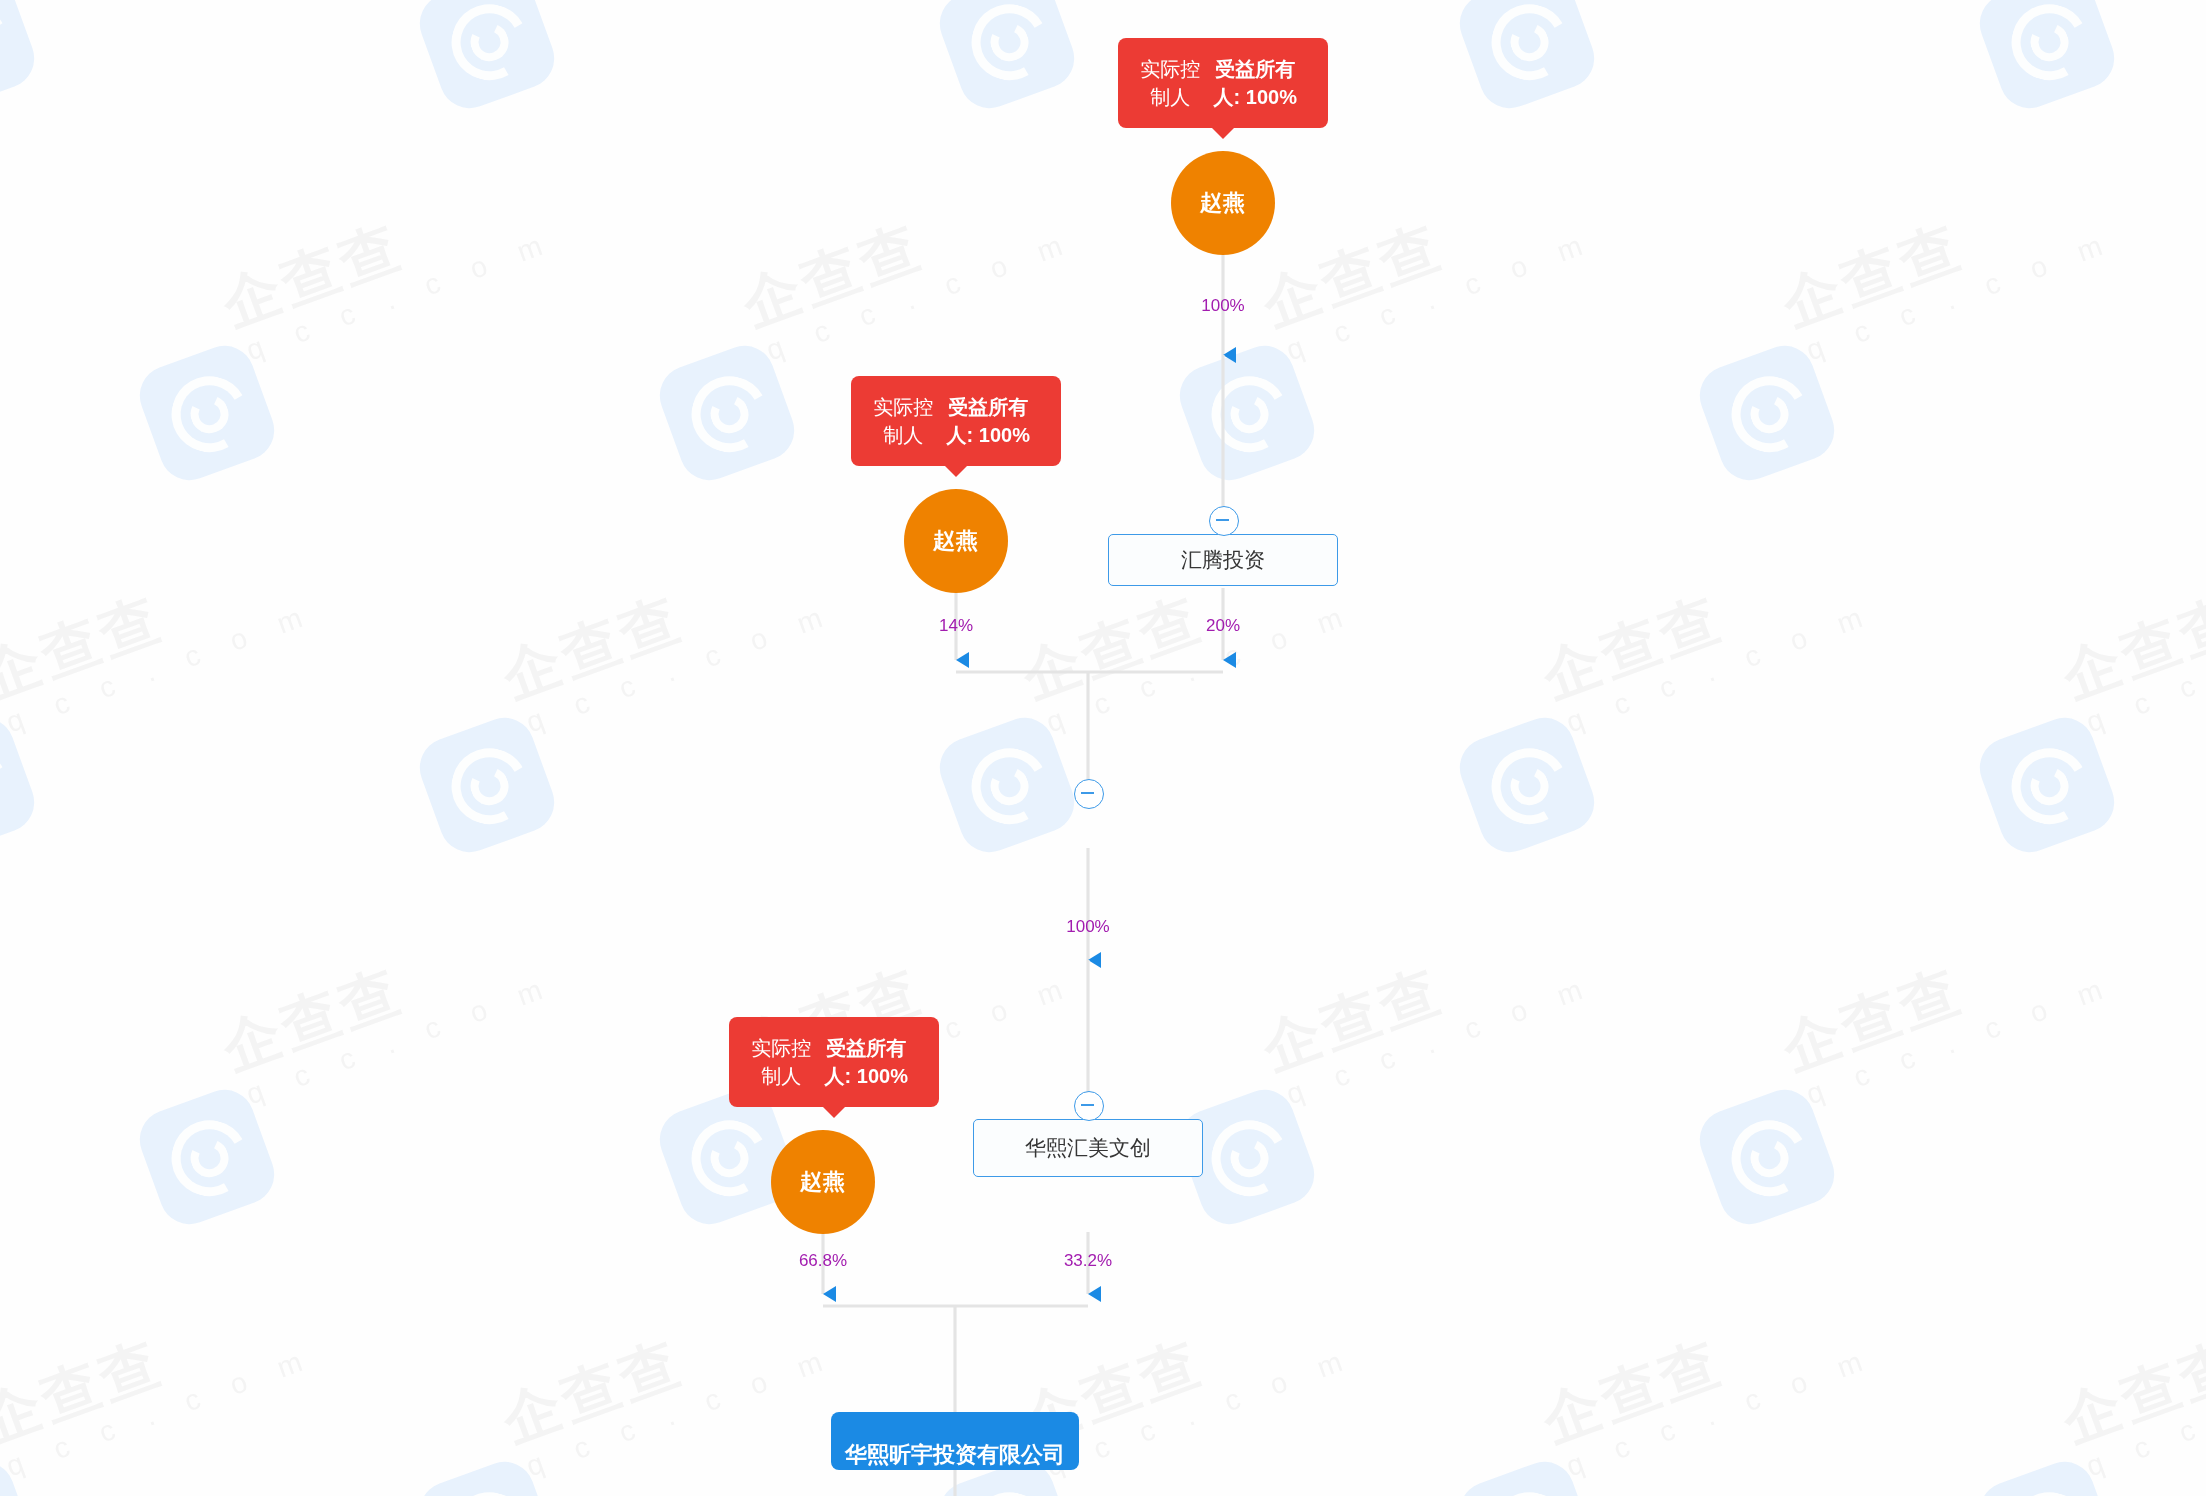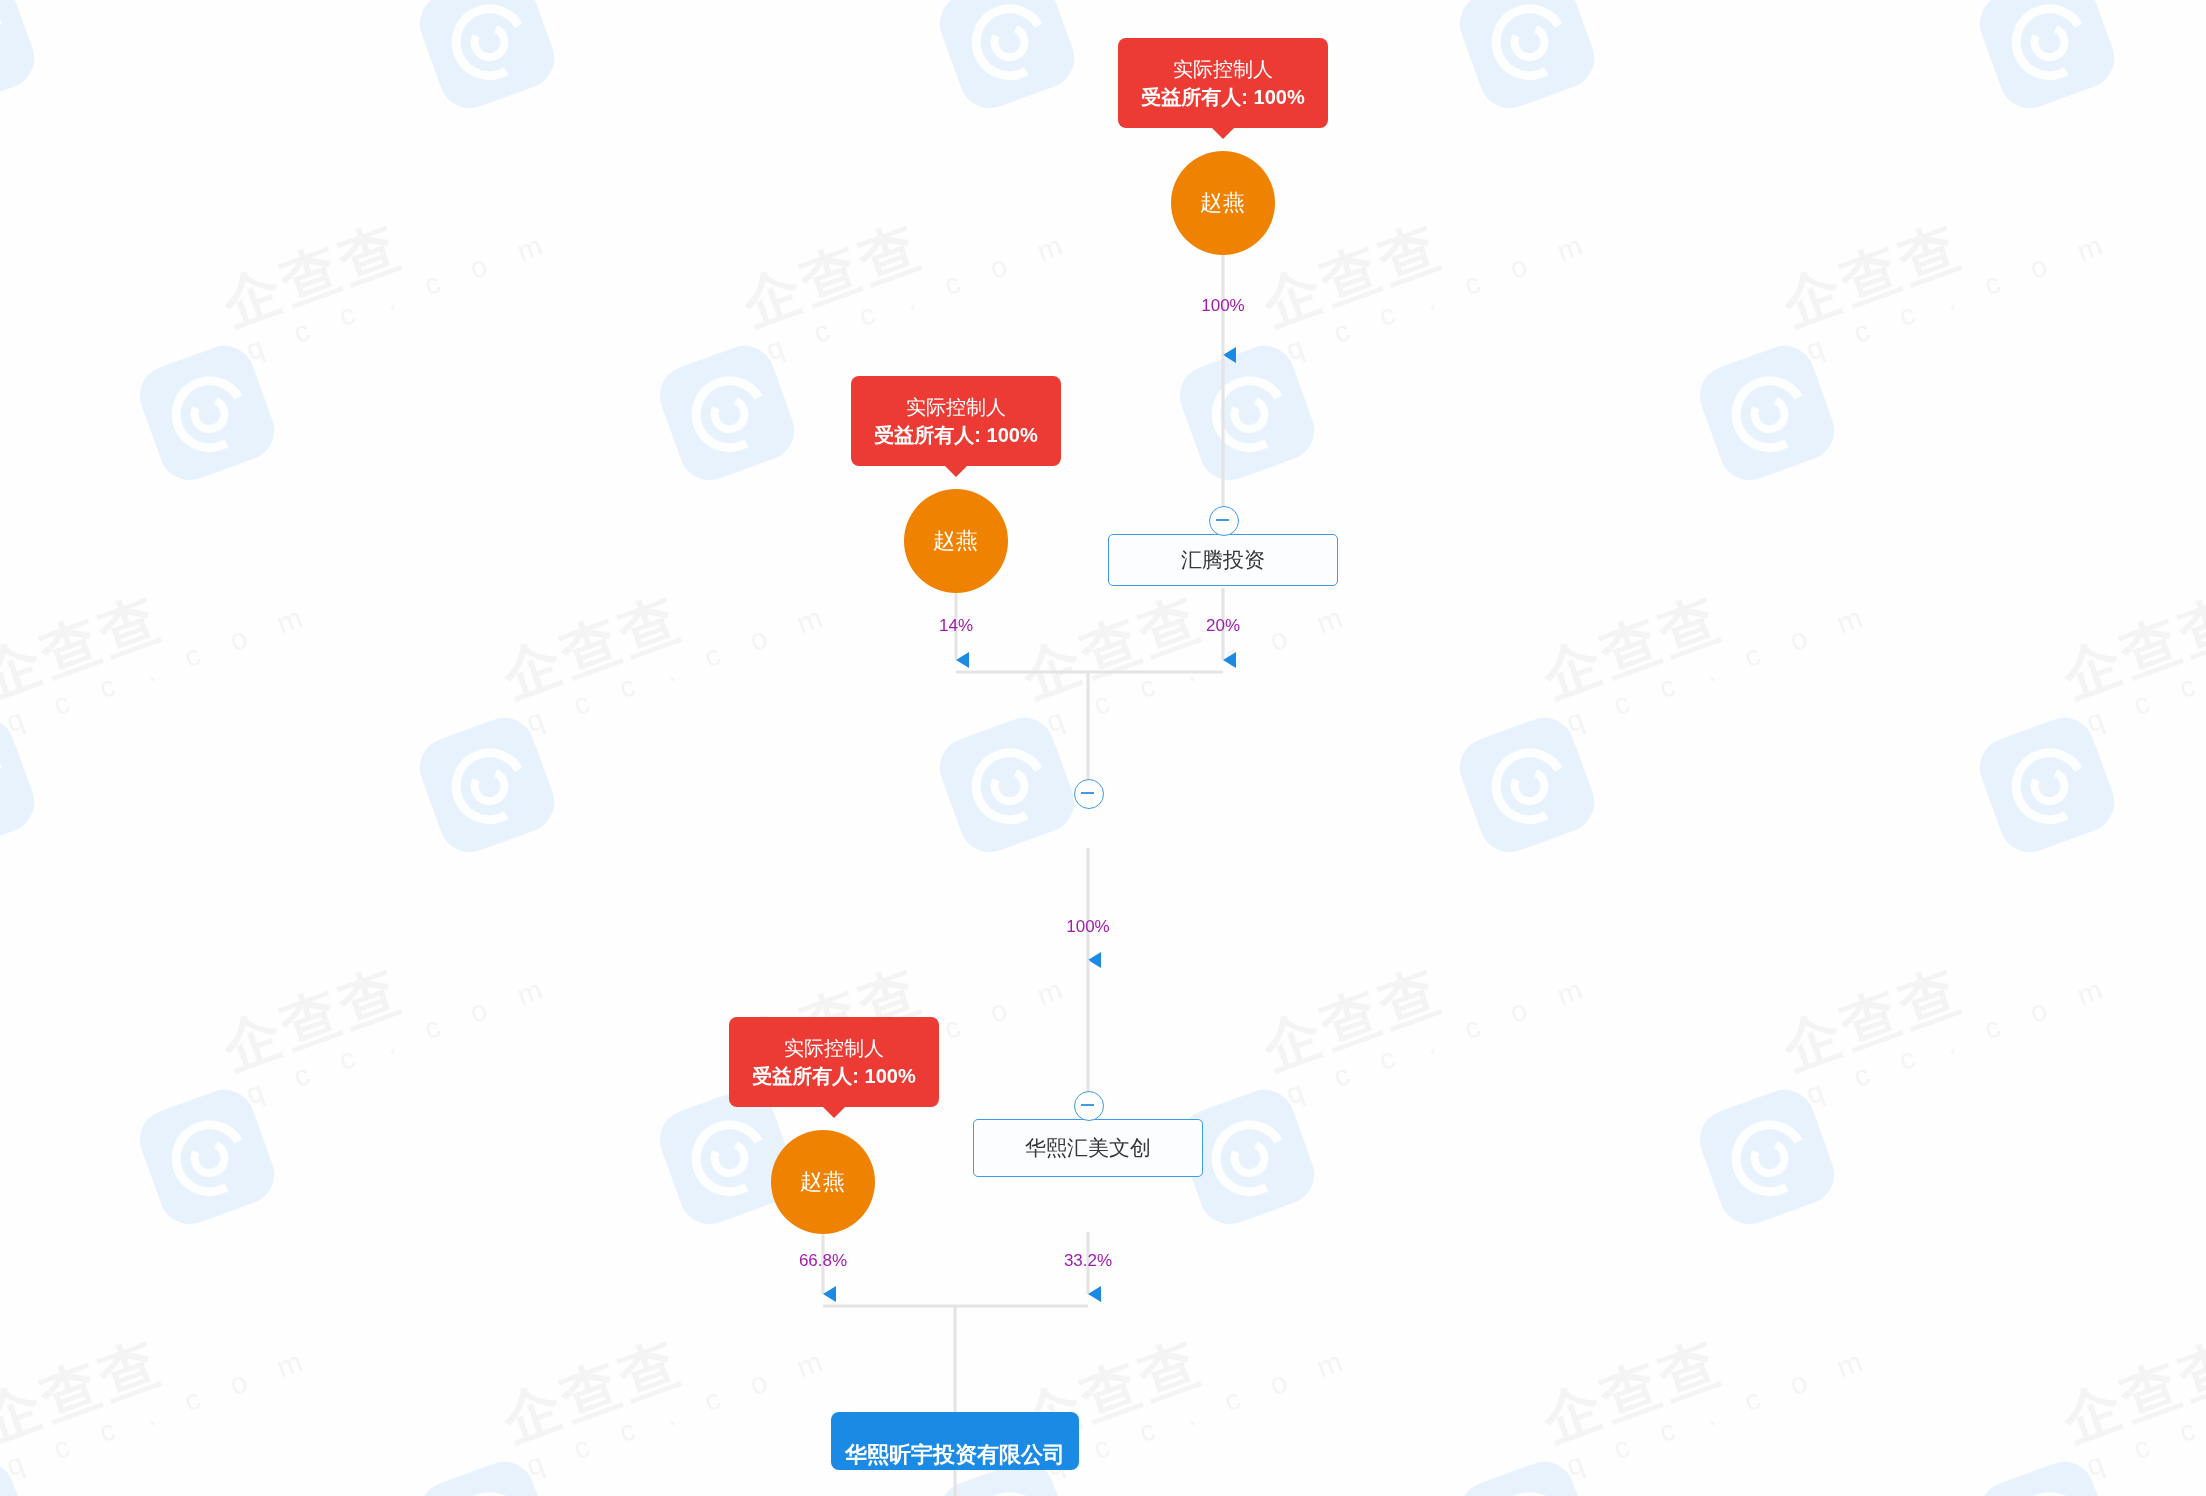--- a/index.html
+++ b/index.html
@@ -104,32 +104,31 @@
 
   
   .person {
     border-radius: 50%;
     background: #ef8200;
     color: #ffffff;
     display: flex;
     align-items: center;
     justify-content: center;
     font-size: 22px;
-    font-weight: 400;
+    font-weight: 700;
     letter-spacing: 1px;
     cursor: pointer;
   }
 
   
   .tag {
     background: #ec3b34;
     color: #ffffff;
     border-radius: 8px;
     display: flex;
-    flex-direction: column;
     align-items: center;
     justify-content: center;
     text-align: center;
     padding: 10px 20px;
     line-height: 1.42;
     cursor: pointer;
   }
   .tag .l1 { font-size: 20px; font-weight: 500; }
   .tag .l2 { font-size: 20px; font-weight: bold; }
   .tag::after {

